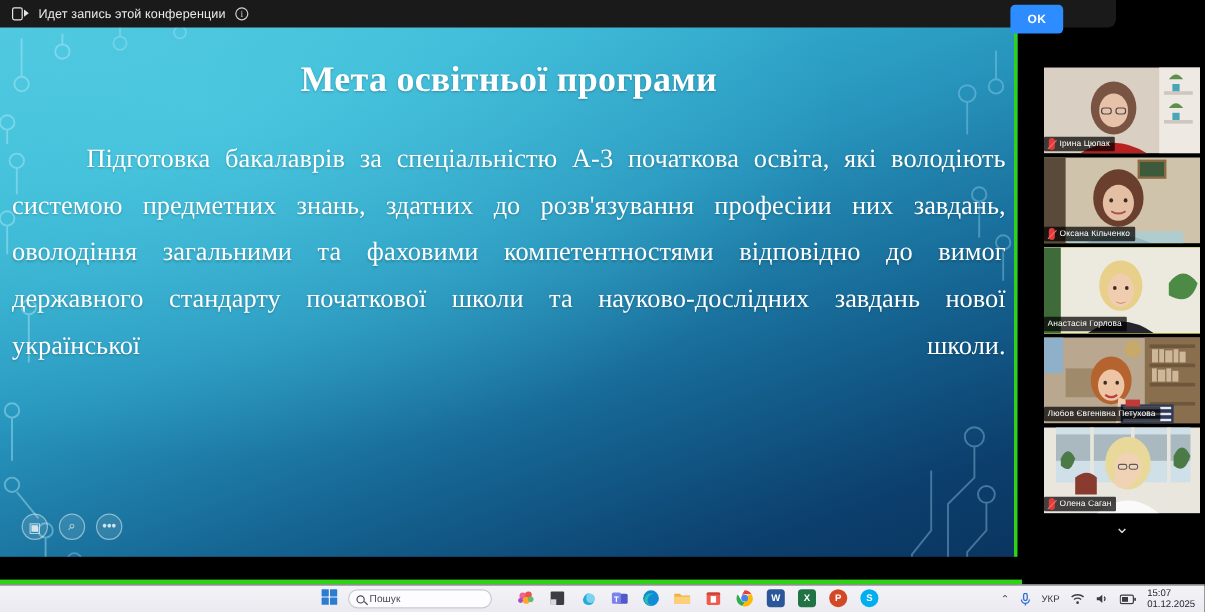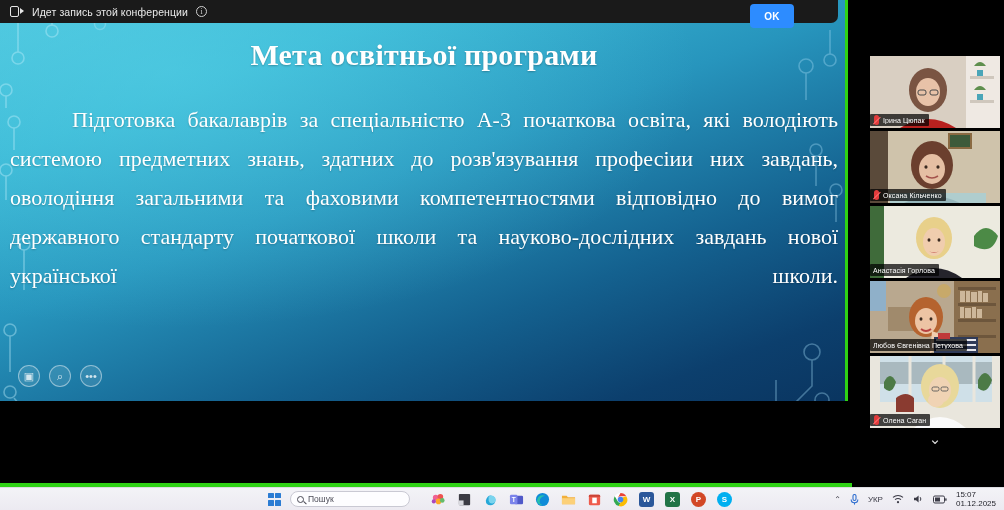--- a/index.html
+++ b/index.html
@@ -7,21 +7,21 @@
   body { font-family:"Liberation Sans", sans-serif; }
 
   .screen { position:relative; width:1004px; height:510px; background:#000; }
 
   
   .slide-area {
     position:absolute; left:0; top:0; width:852px; height:487px;
     background:#000; overflow:hidden;
   }
   .slide {
-    position:absolute; left:0; top:0; width:848px; height:401px;
+    position:absolute; left:0; top:12px; width:848px; height:452px;
     background:
       radial-gradient(ellipse at 20% 18%, rgba(86,210,231,0.55) 0%, rgba(86,210,231,0.0) 55%),
       linear-gradient(160deg, #4fc6dd 0%, #39b6d4 22%, #2795bd 45%, #14618f 70%, #0c3f6d 88%, #0a3560 100%);
     overflow:hidden;
   }
   .slide-green-right { position:absolute; right:0; top:0; width:3px; height:483px; background:#2fd215; }
   .slide-green-bottom { position:absolute; left:0; bottom:0; width:852px; height:4px; background:#2fd215; }
 
   .circuit { position:absolute; inset:0; pointer-events:none; opacity:.55; }
 
@@ -46,21 +46,21 @@
   .sc-btn {
     width:22px; height:22px; border-radius:50%;
     border:1.4px solid rgba(255,255,255,.45);
     background:rgba(255,255,255,.10);
     display:flex; align-items:center; justify-content:center;
     color:rgba(255,255,255,.78); font-size:11px;
   }
 
   
   .rec-banner {
-    position:absolute; left:0; top:0; width:838px; height:23px;
+    position:absolute; left:0; top:0; width:930px; height:23px;
     background:#1a1a1a; border-bottom-right-radius:7px;
     display:flex; align-items:center; padding:0 10px; gap:8px; z-index:40;
   }
   .rec-cam { width:14px; height:11px; position:relative; flex:0 0 auto; }
   .rec-cam .b { position:absolute; left:0; top:0; width:9px; height:11px; border:1.4px solid #e6e6e6; border-radius:2px; }
   .rec-cam .t { position:absolute; right:0; top:2px; width:0;height:0;
                 border-top:3.5px solid transparent; border-bottom:3.5px solid transparent; border-left:4px solid #e6e6e6;}
   .rec-text { color:#e9e9e9; font-size:10.5px; letter-spacing:.1px; white-space:nowrap; }
   .rec-info {
     width:11px; height:11px; border-radius:50%; border:1.2px solid #cfcfcf;
@@ -94,21 +94,21 @@
   .nametag span { color:#fff; font-size:7px; white-space:nowrap; overflow:hidden; text-overflow:ellipsis; letter-spacing:.1px; }
   .strip-chevron { position:absolute; left:0; top:430px; width:138px; text-align:center; color:#d8d8d8; font-size:15px; }
 
   
   .taskbar {
     position:absolute; left:0; bottom:0; width:1004px; height:23px;
     background:linear-gradient(180deg,#f3f3f7 0%, #eceaf1 100%);
     display:flex; align-items:center; z-index:50;
     border-top:1px solid #dcdce2;
   }
-  .tb-center { position:absolute; left:268px; display:flex; align-items:center; gap:9px; }
+  .tb-center { position:absolute; left:268px; display:flex; align-items:flex-start; gap:9px; }
   .win-logo { width:13px; height:13px; display:grid; grid-template-columns:1fr 1fr; grid-template-rows:1fr 1fr; gap:1.6px; }
   .win-logo i { background:#2b7cd3; display:block; border-radius:.5px; }
   .tb-search {
     width:120px; height:16px; background:#fdfdff; border:1px solid #c9c9d3; border-radius:9px;
     display:flex; align-items:center; padding:0 6px; gap:4px;
   }
   .tb-search .mg { width:7px;height:7px;border:1.2px solid #4a4a55;border-radius:50%; position:relative; }
   .tb-search .mg:after { content:""; position:absolute; right:-3px; bottom:-2px; width:3.5px; height:1.2px; background:#4a4a55; transform:rotate(45deg); }
   .tb-search span { font-size:8.5px; color:#4c4c57; }
   .tb-icons { display:flex; align-items:center; gap:11px; margin-left:12px; }

